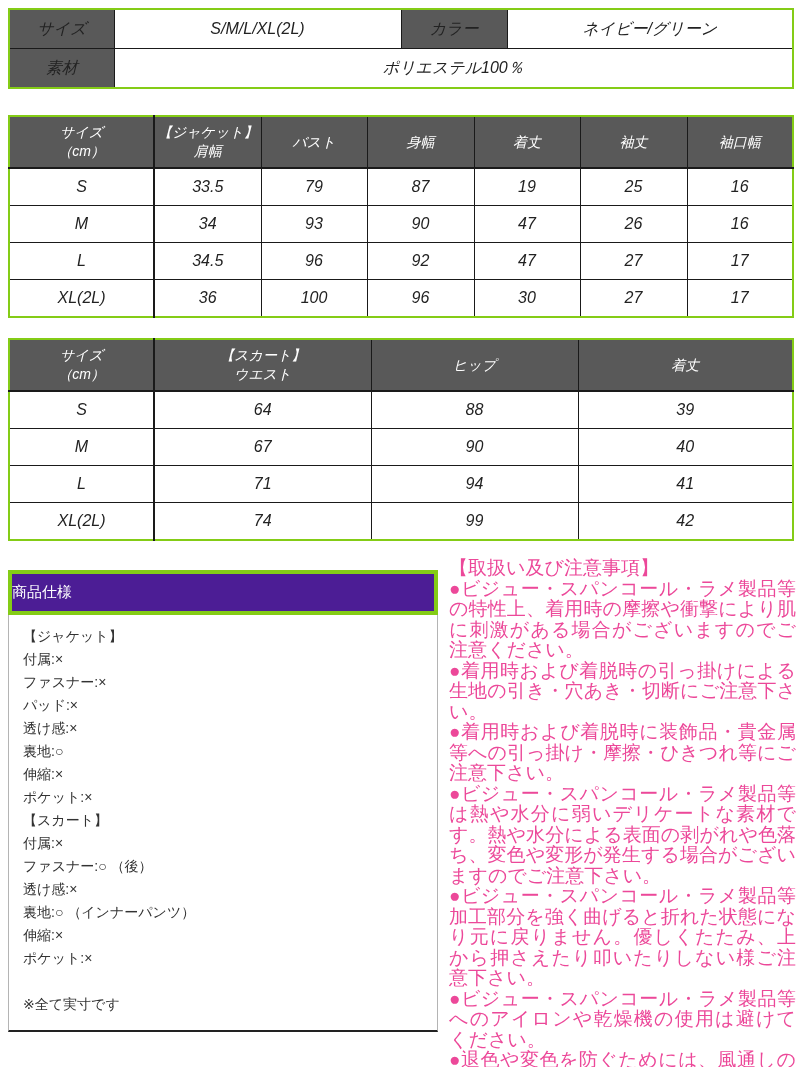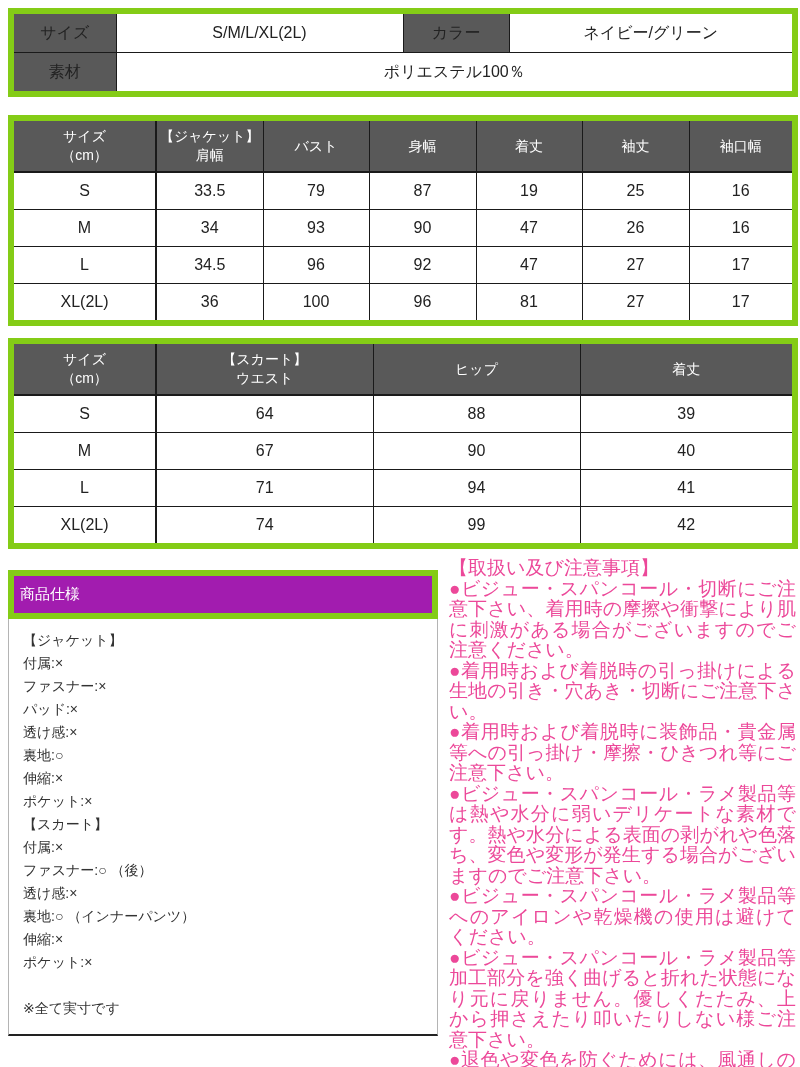--- a/index.html
+++ b/index.html
@@ -8,39 +8,39 @@
     width:800px;height:1067px;
     background:#ffffff;
     font-family:"Liberation Sans","DejaVu Sans",sans-serif;
     color:#333333;
     overflow:hidden;
   }
   table{border-collapse:collapse;table-layout:fixed;}
   
   .tbl{position:absolute;left:8px;width:784px;}
   .tbl td,.tbl th{border:1px solid #1a1a1a;text-align:center;vertical-align:middle;overflow:hidden;}
-  .tbl{border:6px solid #84cc16;}
+  .tbl{border:2px solid #84cc16;font-style:italic;}
   .summary-table{top:8px;}
   .summary-table td{height:36px;font-size:16px;color:#222;}
   .hcell{background:#595959;color:#ffffff;font-size:15px;}
   
   .jacket-table{top:115px;}
   .skirt-table{top:338px;}
   .size-table thead th{
     background:#595959;color:#ffffff;font-weight:normal;
     font-size:14px;height:48px;line-height:19px;
     white-space:pre-line;border-bottom:2px solid #1a1a1a;
   }
   .size-table tbody td{height:34px;font-size:16px;color:#222;}
   .size-table td:first-child,.size-table th:first-child{border-right:2px solid #1a1a1a;}
   
   .spec-box{position:absolute;left:8px;top:570px;width:430px;}
   .spec-header{
-    background:#a21caf;color:#ffffff;font-size:15px;
-    padding:9px 6px;border:6px solid #84cc16;
+    background:#4c1d95;color:#ffffff;font-size:15px;
+    padding:9px 0;border:4px solid #84cc16;
   }
   .spec-body{
     border-left:1px solid #b4b4b4;border-right:1px solid #b4b4b4;
     border-bottom:2px solid #222222;
     padding:10px 14px 14px 14px;
     font-size:14px;line-height:23px;color:#333;
     min-height:345px;
   }
   .spec-line{min-height:23px;white-space:pre-wrap;}
   
@@ -124,21 +124,21 @@
           <td>92</td>
           <td>47</td>
           <td>27</td>
           <td>17</td>
         </tr>
         <tr>
           <td>XL(2L)</td>
           <td>36</td>
           <td>100</td>
           <td>96</td>
-          <td>81</td>
+          <td>30</td>
           <td>27</td>
           <td>17</td>
         </tr>
       </tbody>
   </table>
 
   <table class="tbl size-table skirt-table">
     <colgroup>
         <col style="width:145px">
         <col style="width:217px">
@@ -202,23 +202,23 @@
         <div class="spec-line">伸縮:×</div>
         <div class="spec-line">ポケット:×</div>
         <div class="spec-line"></div>
         <div class="spec-line">※全て実寸です</div>
       </div>
   </div>
 
   <div class="notes">
     <p class="notes-title">【取扱い及び注意事項】</p>
     <div id="notes-items">
-        <p>●ビジュー・スパンコール・切断にご注意下さい、着用時の摩擦や衝撃により肌に刺激がある場合がございますのでご注意ください。</p>
+        <p>●ビジュー・スパンコール・ラメ製品等の特性上、着用時の摩擦や衝撃により肌に刺激がある場合がございますのでご注意ください。</p>
         <p>●着用時および着脱時の引っ掛けによる生地の引き・穴あき・切断にご注意下さい。</p>
         <p>●着用時および着脱時に装飾品・貴金属等への引っ掛け・摩擦・ひきつれ等にご注意下さい。</p>
         <p>●ビジュー・スパンコール・ラメ製品等は熱や水分に弱いデリケートな素材です。熱や水分による表面の剥がれや色落ち、変色や変形が発生する場合がございますのでご注意下さい。</p>
+        <p>●ビジュー・スパンコール・ラメ製品等加工部分を強く曲げると折れた状態になり元に戻りません。優しくたたみ、上から押さえたり叩いたりしない様ご注意下さい。</p>
         <p>●ビジュー・スパンコール・ラメ製品等へのアイロンや乾燥機の使用は避けてください。</p>
-        <p>●ビジュー・スパンコール・ラメ製品等加工部分を強く曲げると折れた状態になり元に戻りません。優しくたたみ、上から押さえたり叩いたりしない様ご注意下さい。</p>
         <p>●退色や変色を防ぐためには、風通しの良い暗所にて保管して下さい。</p>
       </div>
   </div>
 
 </div>
 
 </body></html>

